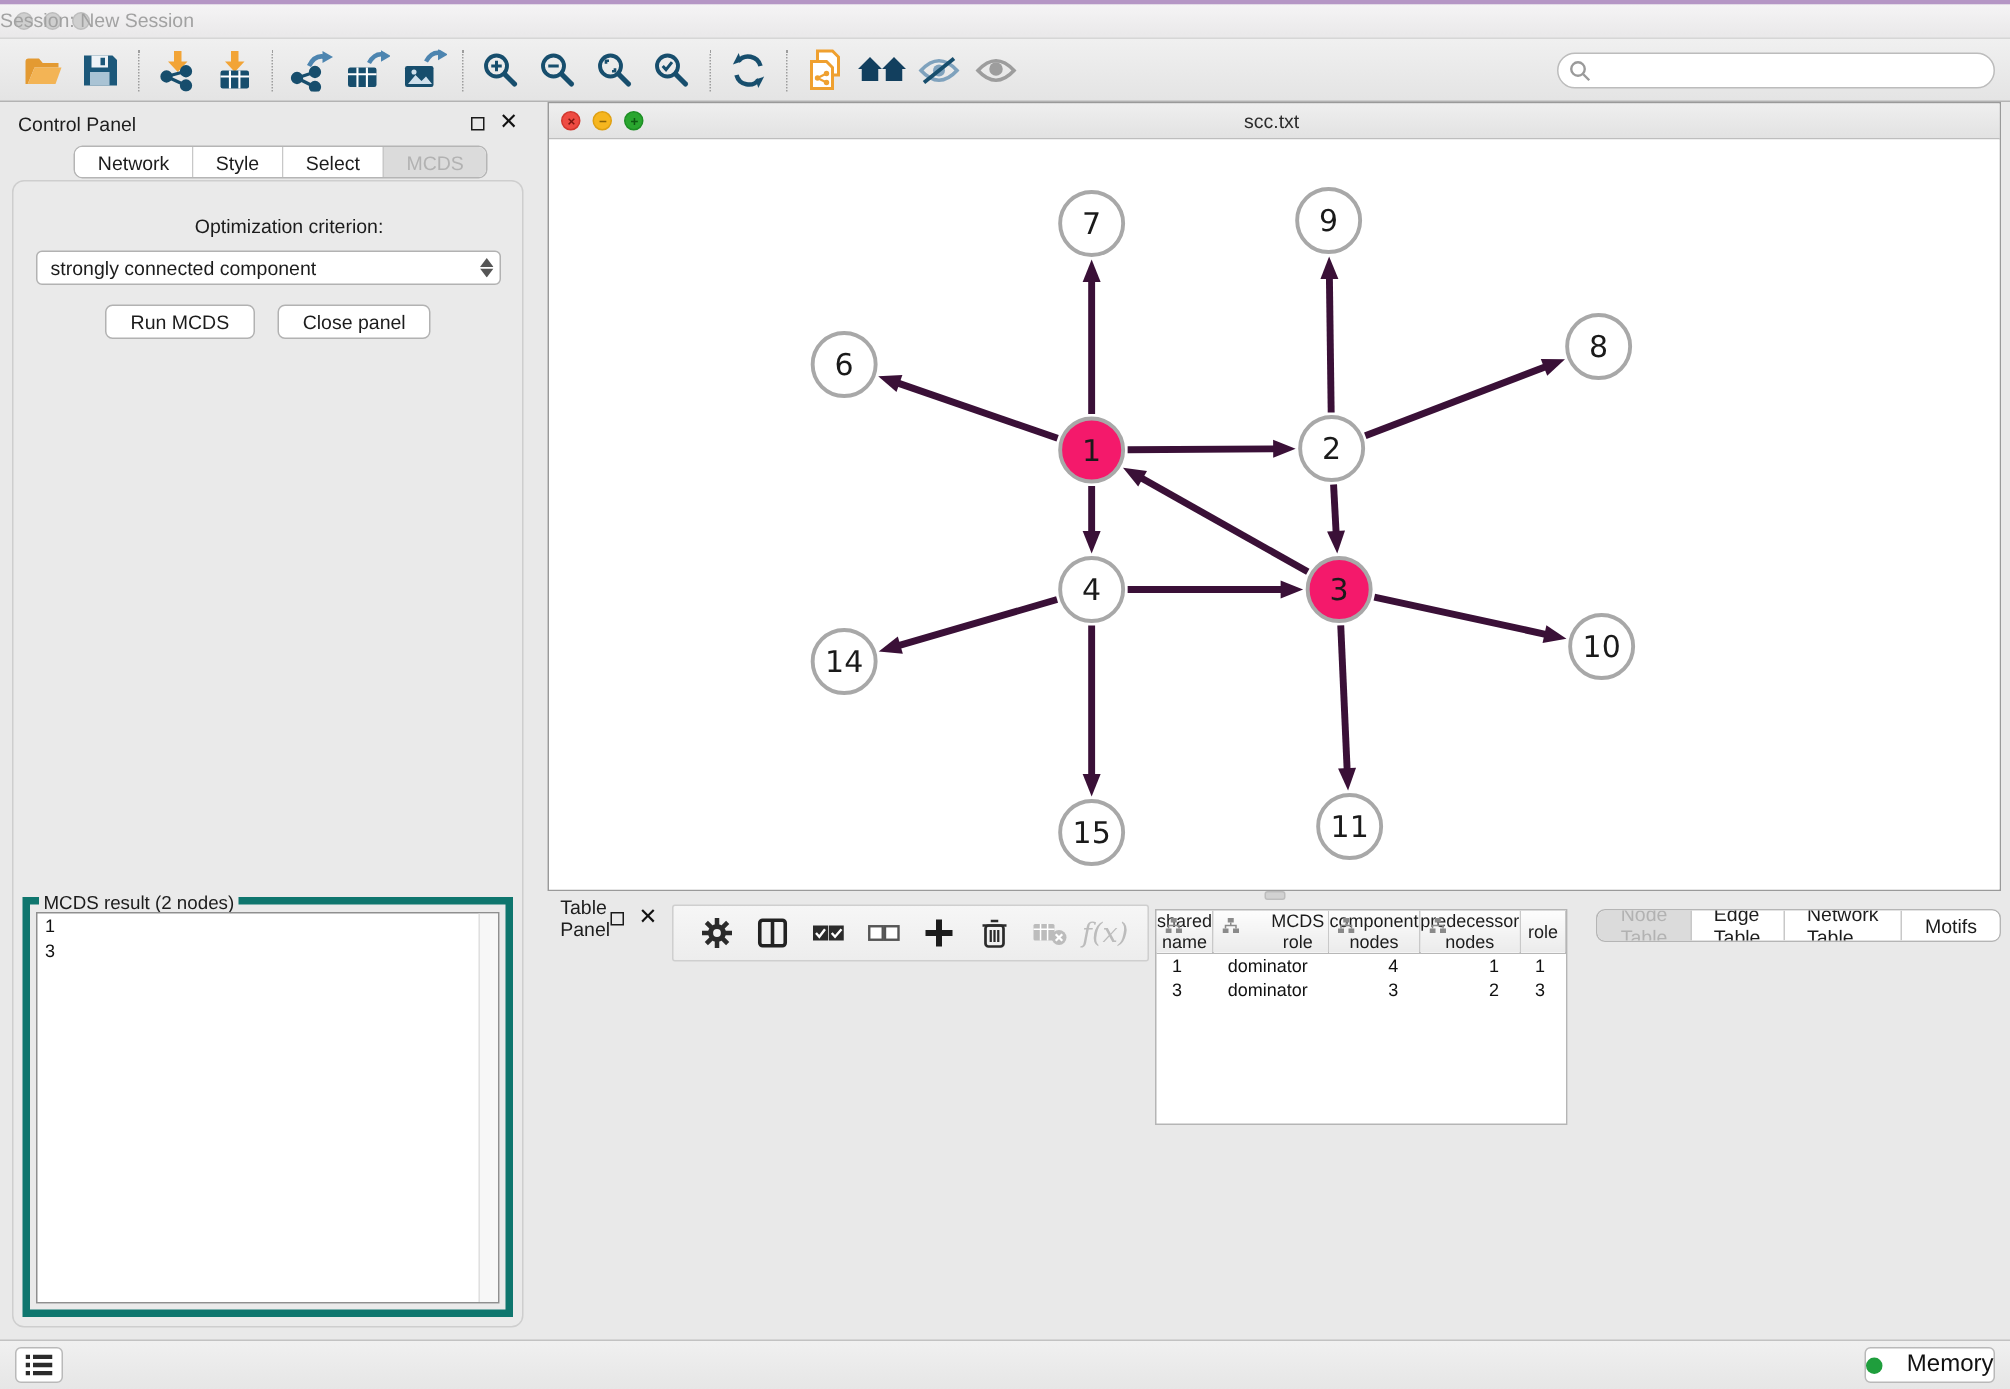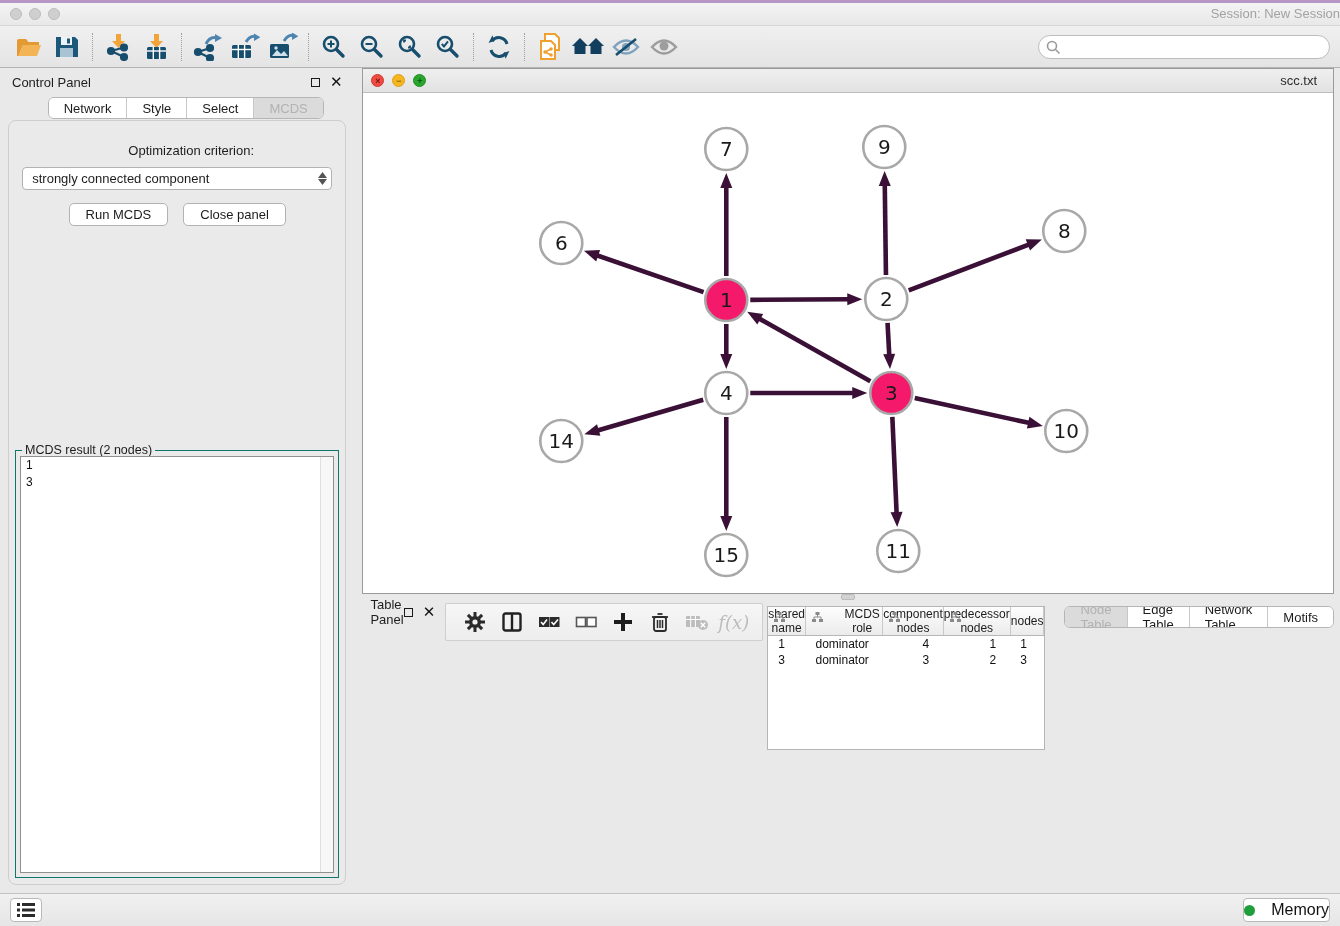--- a/index.html
+++ b/index.html
@@ -2,21 +2,21 @@
 <html><head>
 <meta charset="utf-8">
 <style>
   * { margin:0; padding:0; box-sizing:border-box; }
   html,body { width:1340px; height:926px; font-family:"Liberation Sans","DejaVu Sans",sans-serif; background:#e9e9e9; overflow:hidden; }
   .win { position:absolute; inset:0; display:flex; flex-direction:column; }
 
   
   .top-strip { height:3px; background:#b596c5; }
   .titlebar { height:23px; background:linear-gradient(#f5f4f5,#e9e8e9); position:relative; border-bottom:1px solid #d6d6d6; }
-  .titlebar .ttl { position:absolute; left:0; right:0; top:3px; text-align:right; font-size:13px; color:#a2a2a2; }
+  .titlebar .ttl { position:absolute; left:0; right:0; top:3px; text-align:left; font-size:13px; color:#a2a2a2; }
   .lights { position:absolute; left:10px; top:5px; display:flex; gap:7px; }
   .light { width:12px; height:12px; border-radius:50%; background:#cfcfcf; border:1px solid #bdbdbd; }
 
   .toolbar { height:42px; background:linear-gradient(#f0f0f0,#e4e4e4); border-bottom:1px solid #b3b3b3; display:flex; align-items:center; padding:0 10px; }
   .tbtn { width:38px; height:34px; border:none; background:transparent; display:flex; align-items:center; justify-content:center; cursor:default; }
   .tsep { width:1px; height:28px; margin:0 6px; border-left:1px dotted #9d9d9d; }
   .searchwrap { margin-left:auto; position:relative; }
   .search { width:292px; height:24px; border:1px solid #bcbcbc; border-radius:12px; background:#fff; padding:0 8px 0 26px; font-size:13px; outline:none; }
   .searchwrap svg { position:absolute; left:8px; top:5px; }
 
@@ -37,31 +37,31 @@
   .seg .tab:last-child { border-right:none; }
   .seg .tab.sel { background:#dbdbdb; color:#b2b2b2; }
 
   .cbody { flex:1; margin:1px 8px 8px 8px; border:1px solid #cecece; border-radius:8px; background:#eaeaea; position:relative; display:flex; flex-direction:column; align-items:center; }
   .optlabel { margin-top:22px; font-size:13px; color:#1c1c1c;margin-left:28px; }
   .selectbox { margin-top:9px; width:310px; height:23px; background:#fff; border:1px solid #b2b2b2; border-radius:4px; display:flex; align-items:center; padding:0 4px 0 9px; font-size:13px; color:#1c1c1c;gap:24px; }
   .selectbox .chev { margin-left:auto; display:flex; flex-direction:column; align-items:center; gap:1px; }
   .btnrow { margin-top:13px; display:flex; gap:15px; }
   .pushbtn { background:#fff; border:1px solid #b2b2b2; border-radius:5px; padding:3px 16px; font-size:13px; color:#1c1c1c; cursor:default; }
 
-  .groupbox { position:absolute; left:6px; right:6px; bottom:6px; height:428px; border:1px solid #0f766e; }
+  .groupbox { position:absolute; left:6px; right:6px; bottom:6px; height:280px; border:5px solid #0f766e; }
   .groupbox .legend { position:absolute; top:-8px; left:6px; background:#eaeaea; padding:0 3px; font-size:12.5px; color:#1c1c1c; }
   .gb-inner { position:absolute; inset:5px 4px 4px 4px; background:#fff; border:1px solid #8f8f8f; overflow:hidden; }
   .gb-scroll { position:absolute; top:0; right:0; bottom:0; width:13px; background:#f7f7f7; border-left:1px solid #e0e0e0; }
   .mcds-line { font-size:12px; color:#111; padding-left:5px; line-height:17px; }
 
   
   .rightcol { flex:1; margin:0 6px 0 8px; display:flex; flex-direction:column; }
   .frame { height:526px; border:1px solid #9a9a9a; background:#fff; display:flex; flex-direction:column; }
   .frame-tb { height:24px; background:linear-gradient(#efefef,#e2e2e2); border-bottom:1px solid #bdbdbd; position:relative; }
-  .frame-tb .ttl { position:absolute; left:0; right:16px; top:4px; text-align:right; font-size:13px; color:#2c2c2c; }
+  .frame-tb .ttl { position:absolute; left:0; right:4px; top:4px; text-align:center; font-size:13px; color:#2c2c2c; }
   .tl { position:absolute; top:5px; width:13px; height:13px; border-radius:50%; font-size:9px; font-weight:bold; display:flex; align-items:center; justify-content:center; }
   .tl.red   { left:8px;  background:#ee4b42; border:1px solid #d2372e; color:#7d150e; }
   .tl.yel   { left:29px; background:#f6b61f; border:1px solid #dfa012; color:#8a6206; }
   .tl.grn   { left:50px; background:#2aa62f; border:1px solid #1d8f24; color:#0d5a12; }
   .canvas { flex:1; position:relative; background:#fff; }
   .canvas svg { position:absolute; inset:0; }
 
   .hdivider { height:6px; position:relative; }
   .hdivider .grip { position:absolute; left:50%; top:0; width:14px; height:6px; margin-left:-7px; background:#d2d2d2; border:1px solid #bdbdbd; border-radius:2px; }
 
@@ -544,21 +544,21 @@
                   <th style="width: 165px;"><svg class="hicon" width="11" height="10" viewBox="0 0 11 10">
                       <g fill="#8a8a8a">
                         <rect x="3.5" y="0" width="4" height="3"></rect>
                         <rect x="0" y="7" width="4" height="3"></rect>
                         <rect x="7" y="7" width="4" height="3"></rect>
                       </g>
                       <g stroke="#8a8a8a" stroke-width="1" fill="none">
                         <path d="M5.5 3 v2 M2 7 v-2 h7 v2"></path>
                       </g>
                     </svg><span>predecessor nodes</span></th>
-                  <th style="width: 84px;"><span>nodes</span></th>
+                  <th style="width: 84px;"><span>role</span></th>
                 </tr>
               </thead>
             <tbody>
                 <tr>
                   <td class="l">1</td>
                   <td class="l">dominator</td>
                   <td class="r">4</td>
                   <td class="r">1</td>
                   <td class="l">1</td>
                 </tr>

